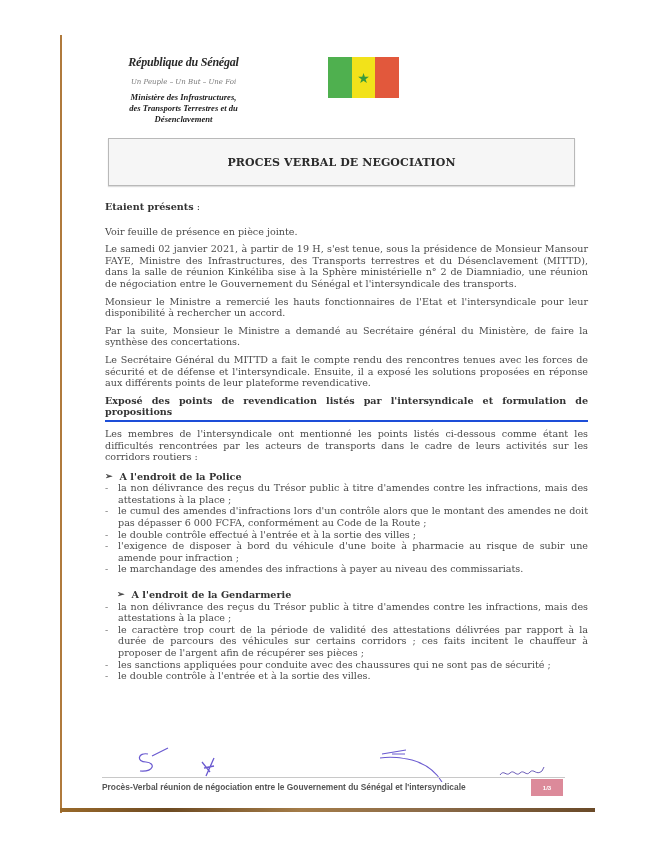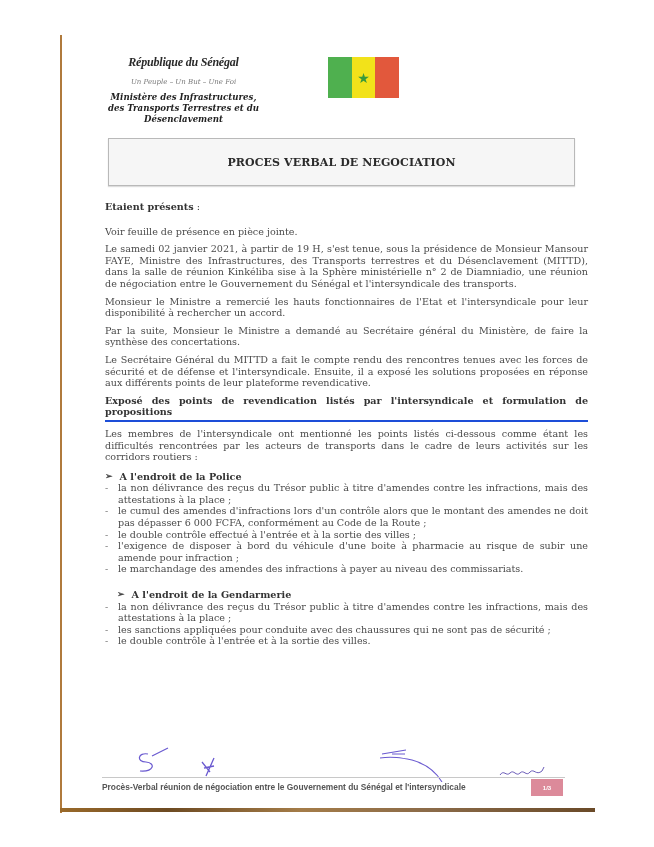--- a/index.html
+++ b/index.html
@@ -15,21 +15,21 @@
   .page-bottom-edge {
     position: absolute; left: 60px; top: 808px; width: 535px; height: 4px;
     background: linear-gradient(90deg, #9a6a2a, #6d4a22 20%, #a47c48 45%, #8a6a48 70%, #6a4a28);
   }
   .header-left {
     position: absolute; left: 106px; top: 55px; width: 155px; text-align: center;
     font-family: "DejaVu Serif", serif; font-style: italic;
   }
   .rep { font-size: 12px; font-weight: bold; color: #2a2a2a; letter-spacing: -0.2px; font-family: Liberation Serif, serif; }
   .motto { font-size: 7px; color: #777; margin-top: 8px; }
-  .ministry { font-size: 8.6px; font-weight: bold; color: #222; line-height: 11px; margin-top: 6px; }
+  .ministry { font-size: 8.6px; font-weight: bold; color: #222; line-height: 11px; margin-top: 6px; font-family: Liberation Serif, serif; }
   .flag {
     position: absolute; left: 328px; top: 57px; width: 71px; height: 41px; display: flex;
   }
   .flag .band { flex: 1; height: 100%; }
   .flag .g { background: #4fb04f; }
   .flag .y { background: #f2e21a; position: relative; }
   .flag .r { background: #e2583c; }
   .flag .star {
     position: absolute; left: 50%; top: 50%; transform: translate(-50%, -52%);
     color: #3a9a3a; font-size: 14px; line-height: 14px;
@@ -120,20 +120,21 @@
     <li>l'exigence de disposer à bord du véhicule d'une boite à pharmacie au risque de subir une amende pour infraction ;</li>
     <li>le marchandage des amendes des infractions à payer au niveau des commissariats.</li>
   </ul>
 
   <div class="sub-heading indented">
     <span class="arrow">➢</span>
     <span>A l'endroit de la Gendarmerie</span>
   </div>
   <ul class="dash">
     <li>la non délivrance des reçus du Trésor public à titre d'amendes contre les infractions, mais des attestations à la place ;</li>
+    <li>le caractère trop court de la période de validité des attestations délivrées par rapport à la durée de parcours des véhicules sur certains corridors ; ces faits incitent le chauffeur à proposer de l'argent afin de récupérer ses pièces ;</li>
     <li>les sanctions appliquées pour conduite avec des chaussures qui ne sont pas de sécurité ;</li>
     <li>le double contrôle à l'entrée et à la sortie des villes.</li>
   </ul>
 </div>
 
 <svg class="signatures" viewBox="0 0 320 40" width="320" height="40">
   <path d="M18 12 C 8 10, 6 20, 16 20 C 26 21, 24 30, 10 29 M22 14 L 38 6" stroke="#6a5ad0" stroke-width="1.2" fill="none"></path>
   <path d="M72 20 L 80 30 M84 16 L 76 34 M74 26 L 84 24" stroke="#6a5ad0" stroke-width="1.3" fill="none"></path>
   <path d="M252 12 L 276 8 M250 16 C 262 14, 272 16, 282 18 C 296 22, 306 30, 312 40 M262 12 L 275 12" stroke="#6a5ad0" stroke-width="1.1" fill="none"></path>
 </svg>

